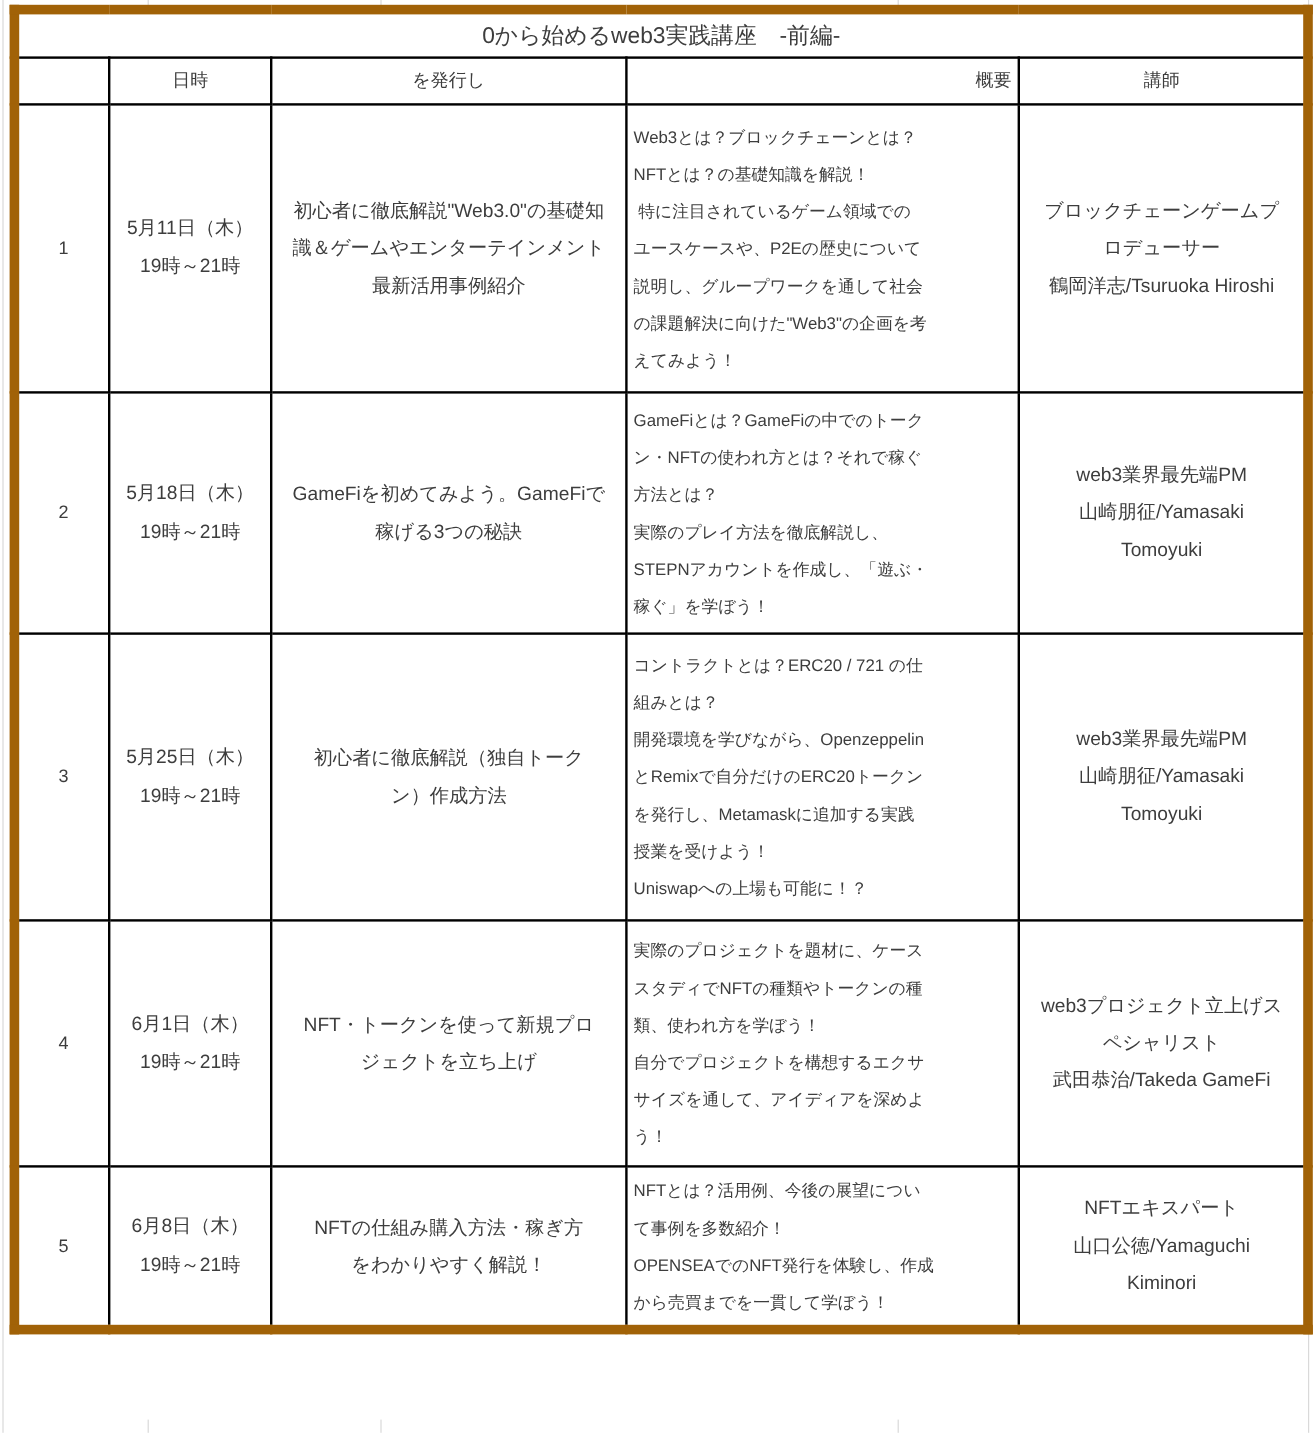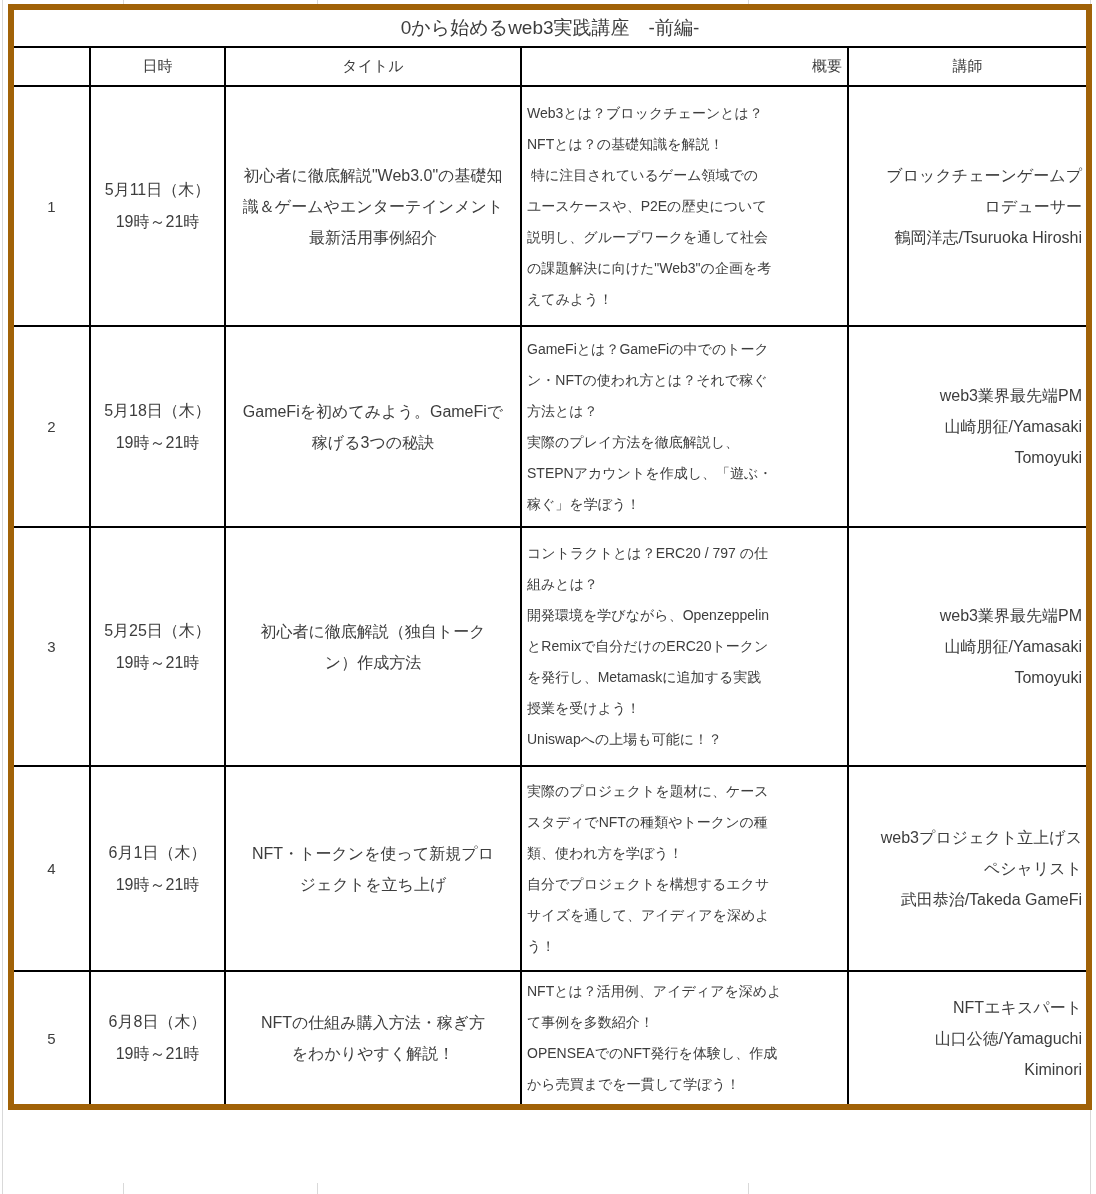--- a/index.html
+++ b/index.html
@@ -15,21 +15,21 @@
   .gl-t1{left:123px;top:0;height:5px;}
   .gl-t2{left:317px;top:0;height:5px;}
   .gl-t3{left:748px;top:0;height:5px;}
   .gl-b1{left:123px;top:1183px;height:11px;}
   .gl-b2{left:317px;top:1183px;height:11px;}
   .gl-b3{left:748px;top:1183px;height:11px;}
 
   table.schedule{
     position:absolute;left:8px;top:4px;
     width:1078px;border-collapse:collapse;table-layout:fixed;
-    border:6px solid #a16207;
+    border:8px solid #a16207;
   }
   table.schedule td{
     border:2px solid #000;
     vertical-align:middle;
     overflow:hidden;
   }
   tr.r-title{height:40px;}
   tr.r-sub{height:78px;}
   tr.r-head{height:39px;margin-top:26px;}
   tr.r-1{height:240px;}
@@ -39,21 +39,21 @@
   tr.r-5{height:136px;}
 
   td.t-title{text-align:center;font-size:19px;padding:0 4px;}
   td.t-sub{text-align:center;font-size:19px;padding:0 4px;}
   td.h-cell{text-align:center;font-size:15px;padding:0 4px;}
   td.h-left{text-align:right;padding:0 5px;}
   td.c-num{text-align:center;font-size:15px;padding:0 2px;}
   td.c-date{text-align:center;font-size:16px;line-height:32px;white-space:pre-wrap;padding:0 4px;}
   td.c-stitle{text-align:center;font-size:16px;line-height:31px;white-space:pre-wrap;padding:0 4px;}
   td.c-ov{text-align:left;font-size:14px;line-height:31px;white-space:pre-wrap;padding:0 5px;}
-  td.c-inst{text-align:right;font-size:16px;line-height:31px;white-space:pre-wrap;padding:0 4px;}
+  td.c-inst{text-align:center;font-size:16px;line-height:31px;white-space:pre-wrap;padding:0 4px;}
 </style>
 </head>
 <body>
 
 <div class="gridline gl-left"></div>
 <div class="gridline gl-right"></div>
 <div class="gridline gl-t1"></div>
 <div class="gridline gl-t2"></div>
 <div class="gridline gl-t3"></div>
 <div class="gridline gl-b1"></div>
@@ -71,21 +71,21 @@
 
   <tbody>
       <tr class="r-title">
     <td class="t-title" colspan="5">0から始めるweb3実践講座　-前編-</td>
   </tr>
 
 
   <tr class="r-head">
     <td class="h-cell"></td>
     <td class="h-cell">日時</td>
-    <td class="h-cell">タイトル</td>
+    <td class="h-cell">を発行し</td>
     <td class="h-cell h-left">概要</td>
     <td class="h-cell">講師</td>
   </tr>
 
   <tr class="r-1">
     <td class="c-num">1</td>
     <td class="c-date">5月11日（木）
 19時～21時</td>
     <td class="c-stitle">初心者に徹底解説"Web3.0"の基礎知
 識＆ゲームやエンターテインメント
@@ -118,21 +118,21 @@
 山崎朋征/Yamasaki
 Tomoyuki</td>
   </tr>
 
   <tr class="r-3">
     <td class="c-num">3</td>
     <td class="c-date">5月25日（木）
 19時～21時</td>
     <td class="c-stitle">初心者に徹底解説（独自トーク
 ン）作成方法</td>
-    <td class="c-ov">コントラクトとは？ERC20 / 797 の仕
+    <td class="c-ov">コントラクトとは？ERC20 / 721 の仕
 組みとは？
 開発環境を学びながら、Openzeppelin
 とRemixで自分だけのERC20トークン
 を発行し、Metamaskに追加する実践
 授業を受けよう！
 Uniswapへの上場も可能に！？</td>
     <td class="c-inst">web3業界最先端PM
 山崎朋征/Yamasaki
 Tomoyuki</td>
   </tr>
@@ -153,21 +153,21 @@
 ペシャリスト
 武田恭治/Takeda GameFi</td>
   </tr>
 
   <tr class="r-5">
     <td class="c-num">5</td>
     <td class="c-date">6月8日（木）
 19時～21時</td>
     <td class="c-stitle">NFTの仕組み購入方法・稼ぎ方
 をわかりやすく解説！</td>
-    <td class="c-ov">NFTとは？活用例、アイディアを深めよ
+    <td class="c-ov">NFTとは？活用例、今後の展望につい
 て事例を多数紹介！
 OPENSEAでのNFT発行を体験し、作成
 から売買までを一貫して学ぼう！</td>
     <td class="c-inst">NFTエキスパート
 山口公徳/Yamaguchi
 Kiminori</td>
   </tr>
 </tbody>
   </table>
 

